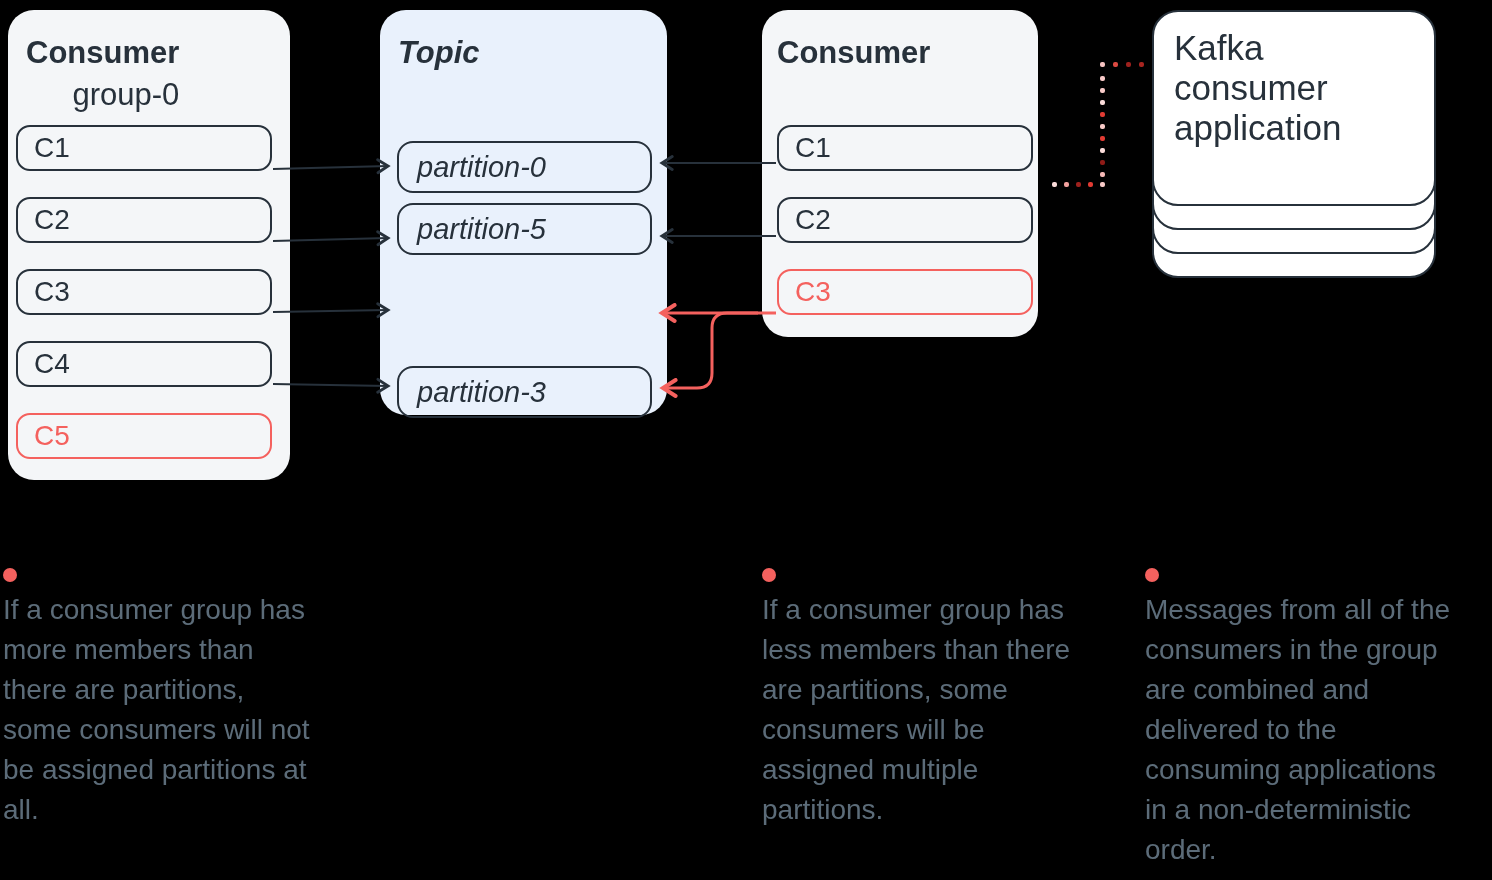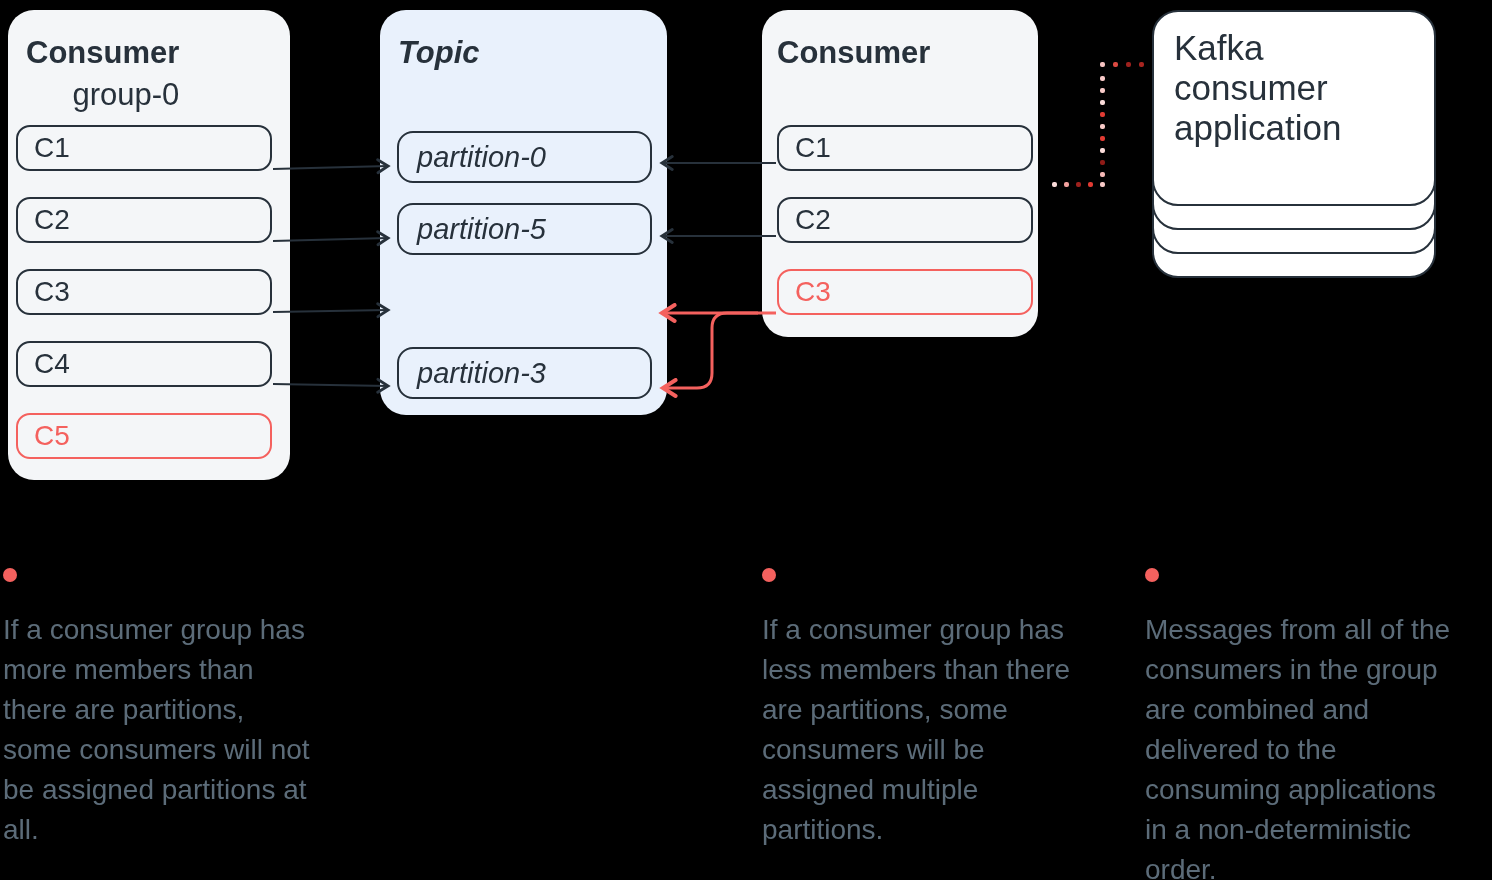--- a/index.html
+++ b/index.html
@@ -47,21 +47,21 @@
   .ktitle{
     position:absolute;z-index:5;left:22px;top:18px;width:240px;
     font-size:35px;line-height:40px;color:var(--dark);white-space:pre-line;
   }
   .arrows{position:absolute;left:0;top:0;pointer-events:none;}
   .dots-layer{position:absolute;left:0;top:0;width:100%;height:100%;pointer-events:none;}
   .dot{position:absolute;width:5px;height:5px;border-radius:2px;}
   .note{position:absolute;top:568px;width:368px;}
   .bullet{width:14px;height:14px;border-radius:50%;background:var(--red);}
   .note-text{
-    margin-top:28px;font-size:28px;line-height:40px;color:var(--note);
+    margin-top:8px;font-size:28px;line-height:40px;color:var(--note);
     white-space:pre-line;
   }
 </style>
 </head>
 <body>
 
 <div class="canvas">
 
   <section class="panel gray" style="left:8px;top:10px;width:282px;height:470px;">
     <div class="ptitle">
@@ -82,27 +82,27 @@
     </div>
     <div class="cbox red" style="top:403px">
       <span>C5</span>
     </div>
   </section>
 
   <section class="panel blue" style="left:380px;top:10px;width:287px;height:405px;">
     <div class="ptitle">
       <span class="tbold">Topic</span>
     </div>
-    <div class="pbox" style="top:121px">
+    <div class="pbox" style="top:131px">
       <span>partition-0</span>
     </div>
     <div class="pbox" style="top:193px">
       <span>partition-5</span>
     </div>
-    <div class="pbox" style="top:337px">
+    <div class="pbox" style="top:356px">
       <span>partition-3</span>
     </div>
   </section>
 
   <section class="panel gray" style="left:762px;top:10px;width:276px;height:327px;">
     <div class="ptitle" style="left:15px">
       <span class="tbold">Consumer</span>
     </div>
     <div class="cbox" style="left:15px;top:115px">
       <span>C1</span>

